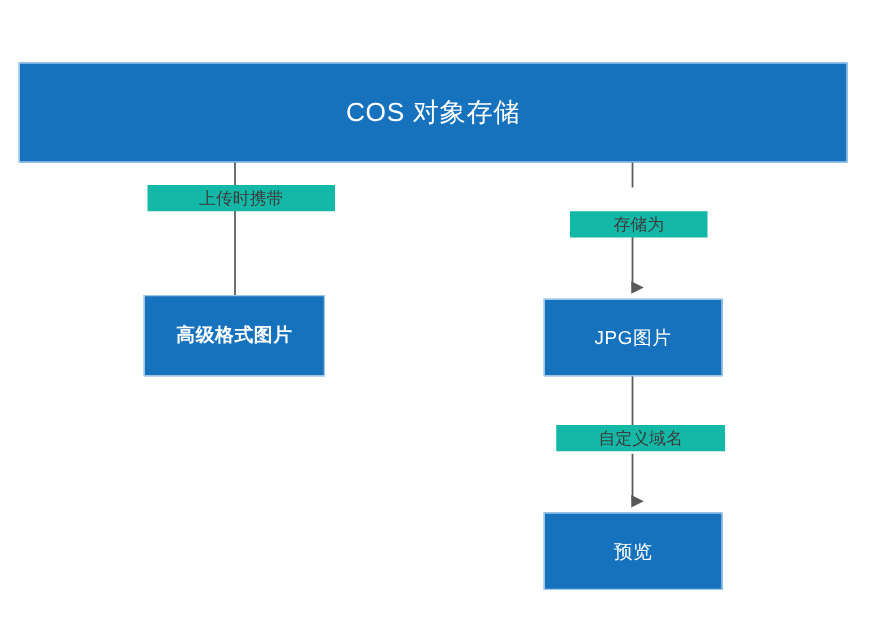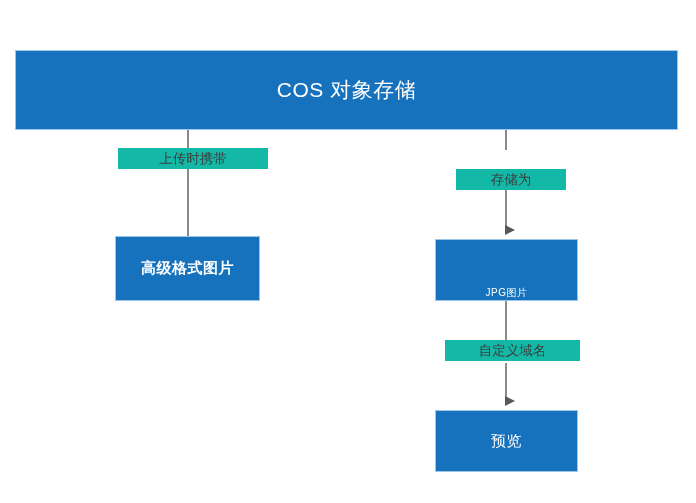--- a/index.html
+++ b/index.html
@@ -43,22 +43,21 @@
     width: 145px;
     height: 65px;
     font-size: 15px;
     font-weight: bold;
   }
   .node-jpg {
     left: 435px;
     top: 239px;
     width: 143px;
     height: 62px;
-    font-size: 10px;
-    align-items: flex-end;
+    font-size: 15px;
   }
   .node-preview {
     left: 435px;
     top: 410px;
     width: 143px;
     height: 62px;
     font-size: 15px;
   }
   .edge-label {
     position: absolute;

